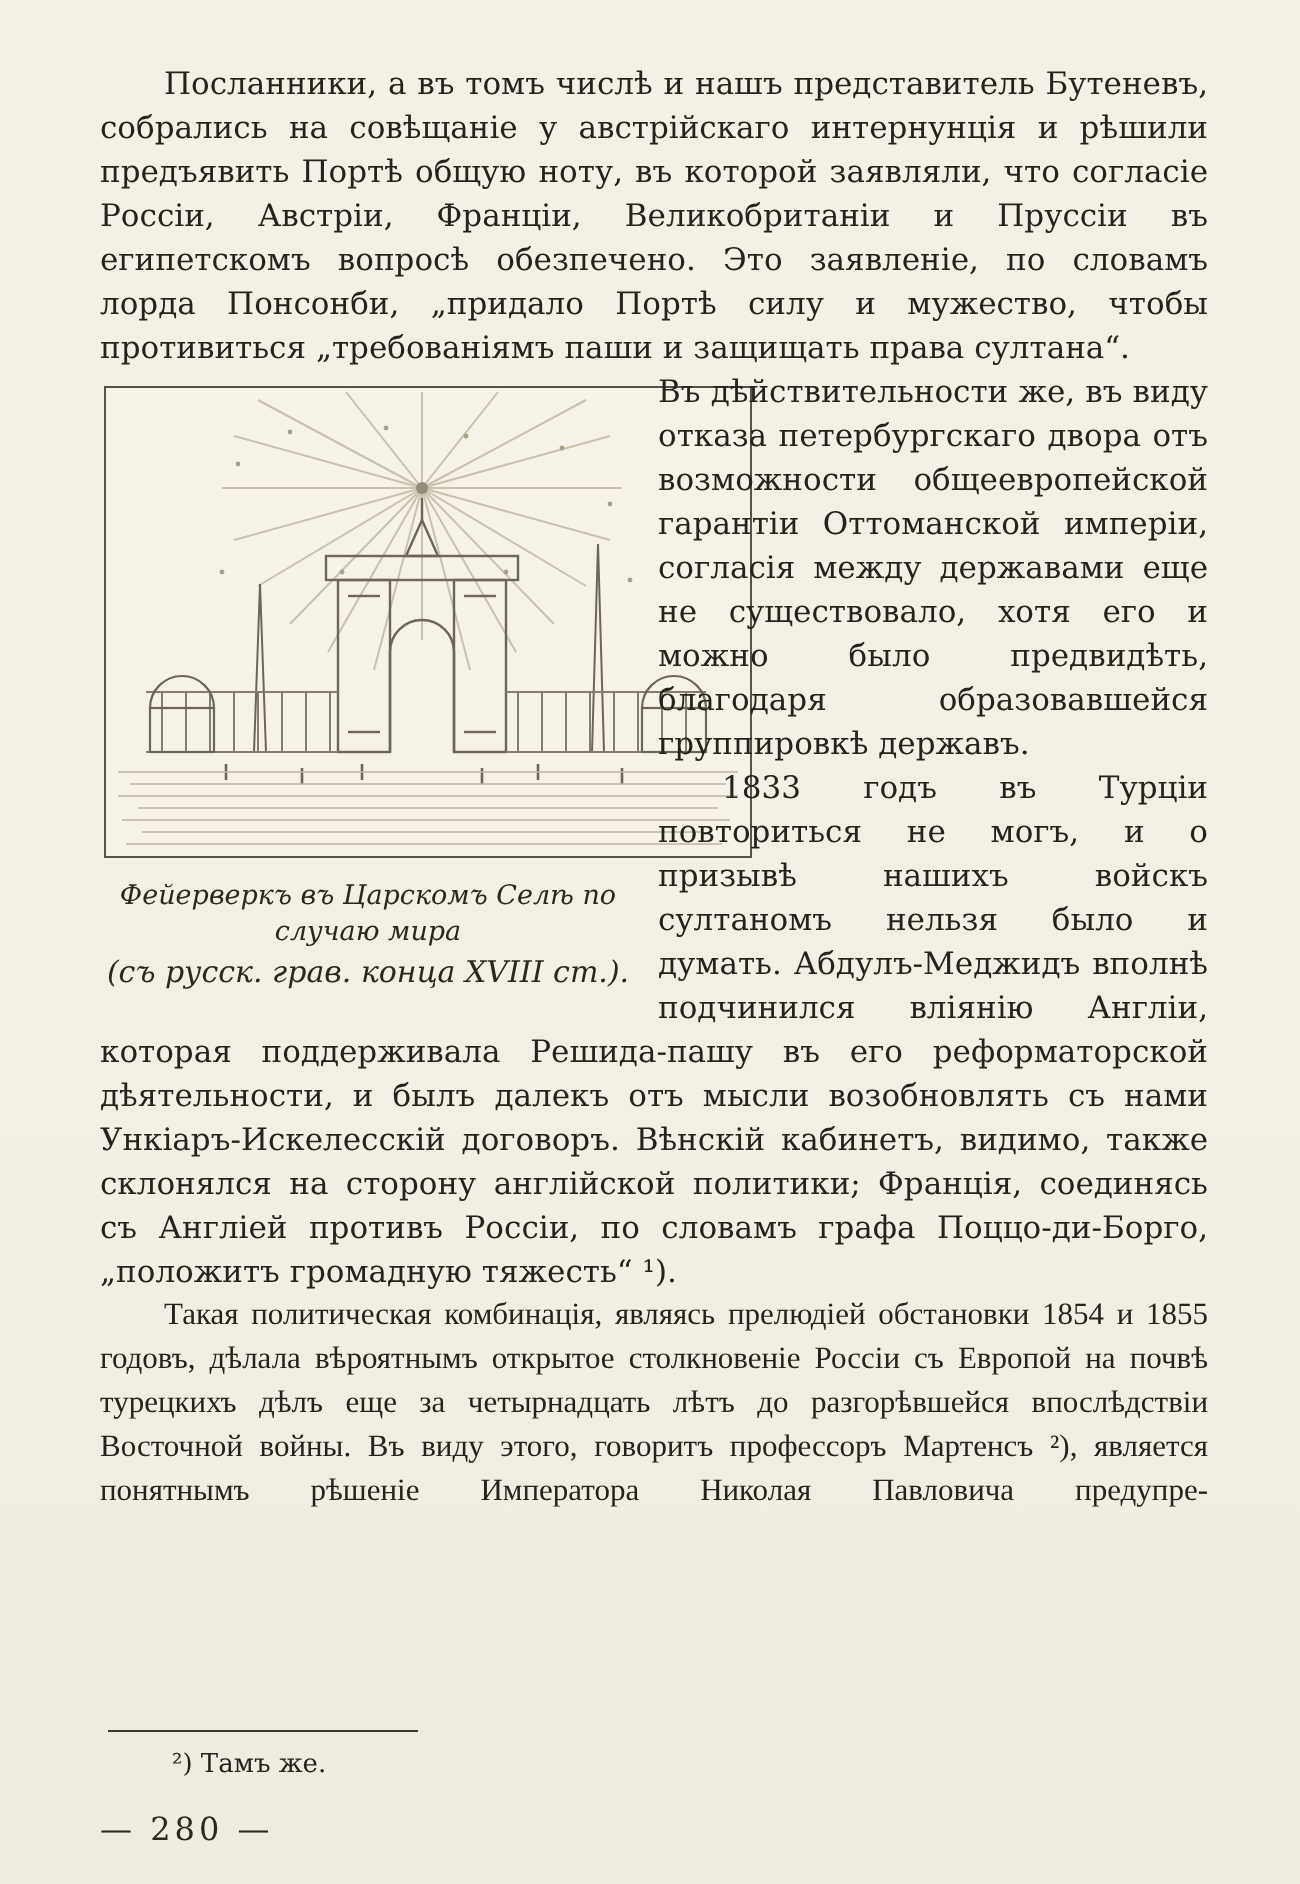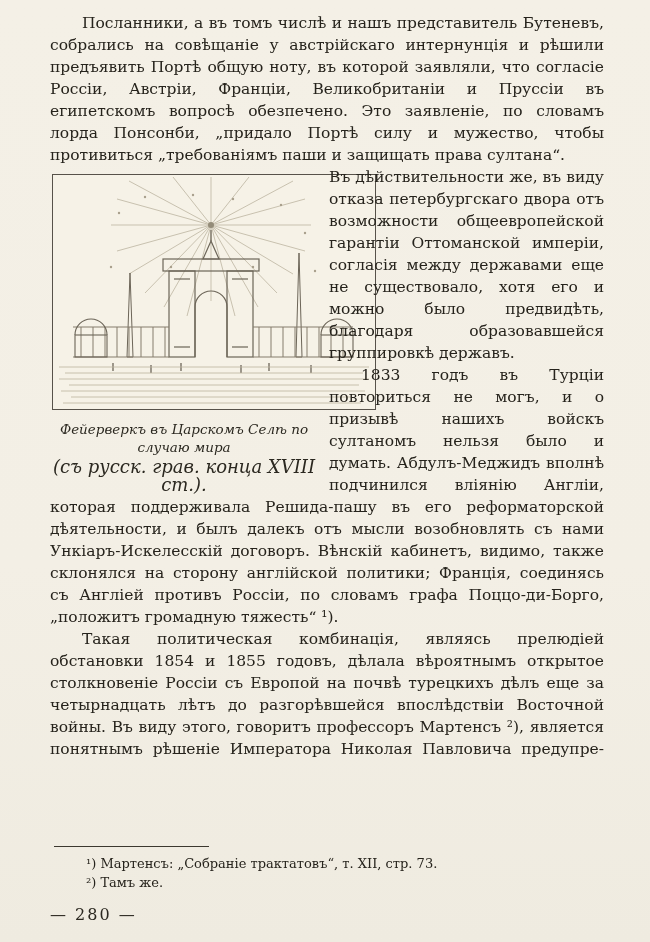--- a/index.html
+++ b/index.html
@@ -6,37 +6,37 @@
     margin: 0;
     padding: 0;
     background: #e8e4d9;
   }
   .page {
     position: relative;
     width: 650px;
     height: 942px;
     box-sizing: border-box;
     margin: 0 auto;
-    padding: 12px 46px 0 50px;
+    padding: 31px 46px 0 50px;
     background: linear-gradient(180deg, #f4f0e6 0%, #f3efe5 60%, #efebe0 100%);
     color: #26231c;
     font-family: "DejaVu Serif", "Liberation Serif", serif;
     font-size: 15.5px;
     line-height: 22px;
     text-align: justify;
     display: flex;
     flex-direction: column;
     overflow: hidden;
     hyphens: auto;
     -webkit-hyphens: auto;
   }
   .body-text { }
   .para { margin: 0; }
   .indent { text-indent: 32px; }
-  .last-justify { text-align-last: justify; }
+  .last-justify { text-align-last: justify; font-family: Liberation Serif, serif; }
 
   .engraving-figure {
     float: left;
     width: 264px;
     margin: 8px 13px 2px 2px;
   }
   .engraving-frame {
     box-sizing: border-box;
     width: 324px;
     height: 236px;
@@ -47,21 +47,21 @@
   .engraving-frame svg { display: block; }
   .engraving-caption {
     margin-top: 10px;
     text-align: center;
     font-style: italic;
     font-size: 13.5px;
     line-height: 18px;
     color: #2b2820;
   }
   .engraving-caption .cap-line3 {
-    font-size: 18px;
+    font-size: 15px;
     margin-top: 2px;
   }
 
   .spacer { flex: 1 1 auto; }
 
   .footnotes {
     clear: both;
     margin-top: 14px;
     font-size: 13px;
     line-height: 19px;
@@ -209,19 +209,18 @@
     <p class="para">Въ дѣйствительности же, въ виду отказа петербургскаго двора отъ возможности общеевропейской гарантіи Оттоманской имперіи, согласія между державами еще не существовало, хотя его и можно было предвидѣть, благодаря образовавшейся группировкѣ державъ.</p>
     <p class="para indent">1833 годъ въ Турціи повториться не могъ, и о призывѣ нашихъ войскъ султаномъ нельзя было и думать. Абдулъ-Меджидъ вполнѣ подчинился вліянію Англіи, которая поддерживала Решида-пашу въ его реформаторской дѣятельности, и былъ далекъ отъ мысли возобновлять съ нами Ункіаръ-Искелесскій договоръ. Вѣнскій кабинетъ, видимо, также склонялся на сторону англійской политики; Франція, соединясь съ Англіей противъ Россіи, по словамъ графа Поццо-ди-Борго, „положитъ громадную тяжесть“ ¹).</p>
     <p class="para indent last-justify">Такая политическая комбинація, являясь прелюдіей обстановки 1854 и 1855 годовъ, дѣлала вѣроятнымъ открытое столкновеніе Россіи съ Европой на почвѣ турецкихъ дѣлъ еще за четырнадцать лѣтъ до разгорѣвшейся впослѣдствіи Восточной войны. Въ виду этого, говоритъ профессоръ Мартенсъ ²), является понятнымъ рѣшеніе Императора Николая Павловича предупре-</p>
 
   </div>
 
   <div class="spacer"></div>
 
   <div class="footnotes">
     <div class="footnote-rule"></div>
-    <div class="footnote">¹) Мартенсъ: „Собраніе трактатовъ“, т. XII, стр. 73.</div>
     <div class="footnote">²) Тамъ же.</div>
   </div>
 
   <div class="page-number">— 280 —</div>
 
 </div>
 
 </body></html>

